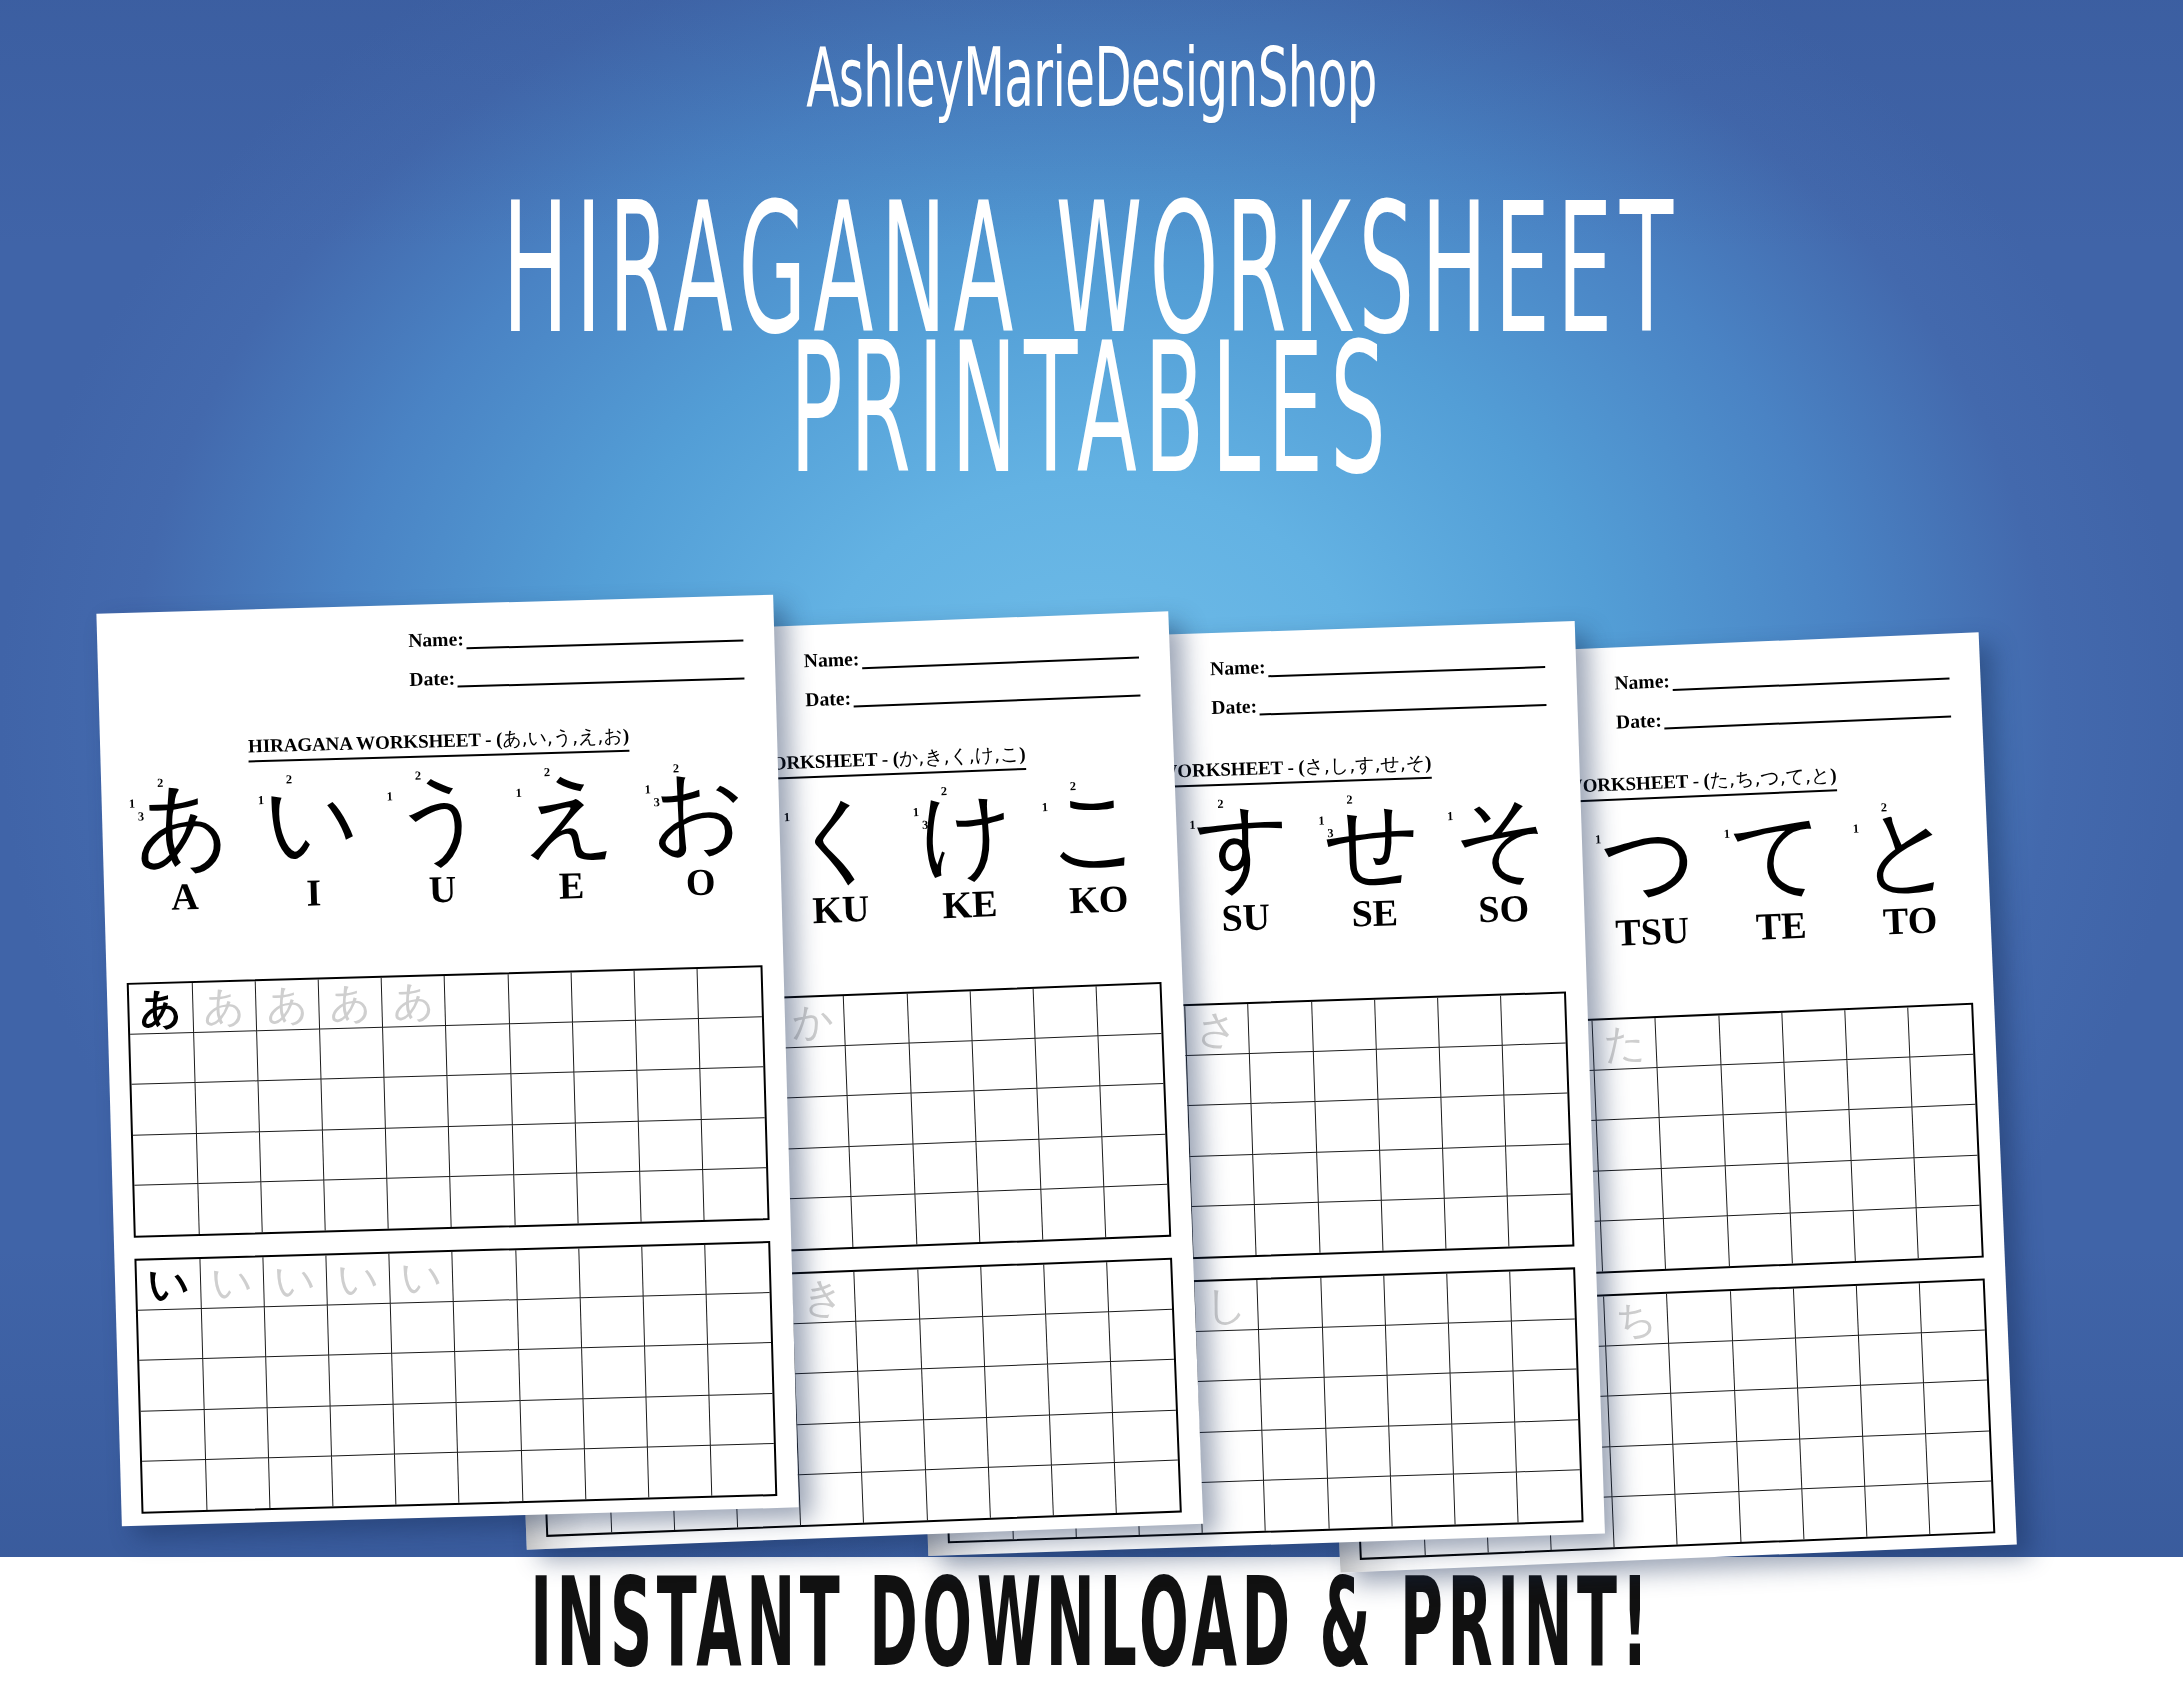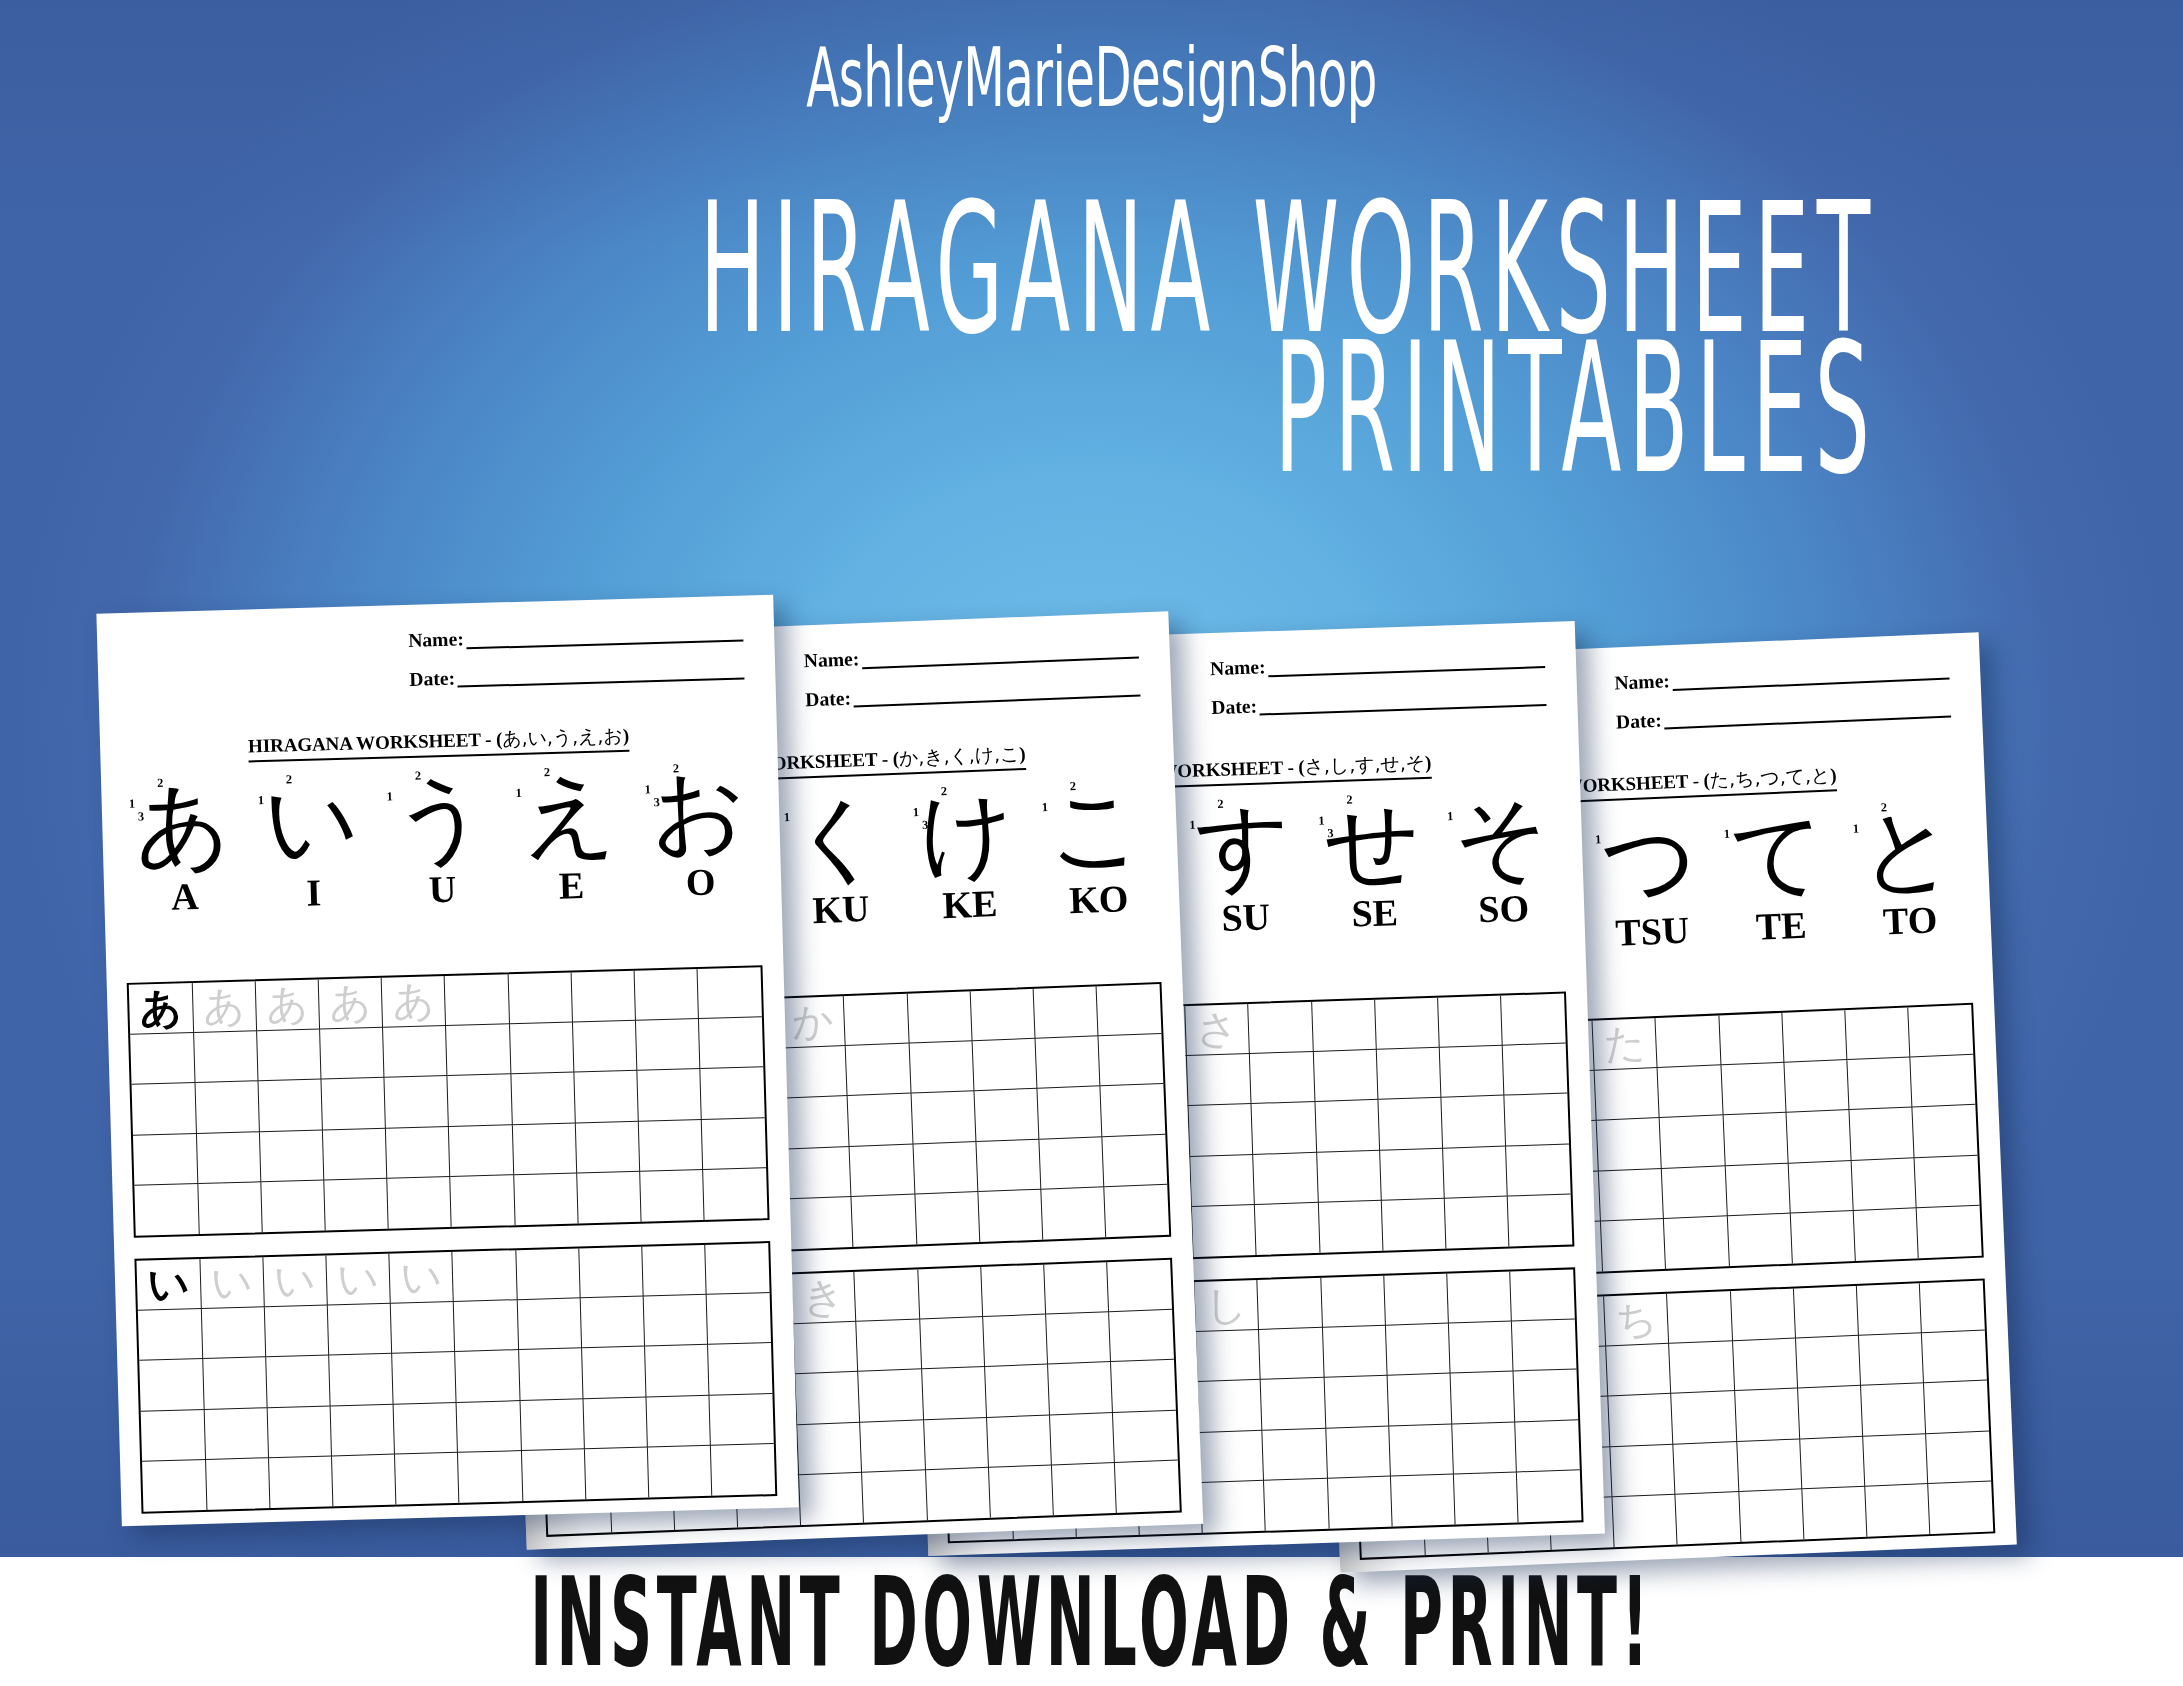--- a/index.html
+++ b/index.html
@@ -31,21 +31,21 @@
     position:absolute; left:0; top:38px; width:2183px; text-align:center;
     font-family:"DejaVu Sans Condensed","Liberation Sans Narrow","Liberation Sans", sans-serif;
     font-size:67px; line-height:1.0; color:#ffffff;
     letter-spacing:-0.7px;
     transform:scaleX(.80) scaleY(1.22);
     transform-origin:50% 0%;
     font-weight:400;
     text-shadow:0 0.7px 1.5px rgba(0,0,0,.05);
   }
   #title-wrap {
-    position:absolute; left:0; top:218px; width:2183px; text-align:right;
+    position:absolute; left:0; top:218px; width:2183px; text-align:center;
   }
   .title-line {
     font-family:"DejaVu Sans Condensed","Liberation Sans Narrow","Liberation Sans", sans-serif;
     color:#ffffff;
     font-size:135px;
     line-height:102px;
     letter-spacing:10.2px;
     transform:scaleX(.72) scaleY(1.34);
     transform-origin:50% 50%;
     white-space:nowrap;

